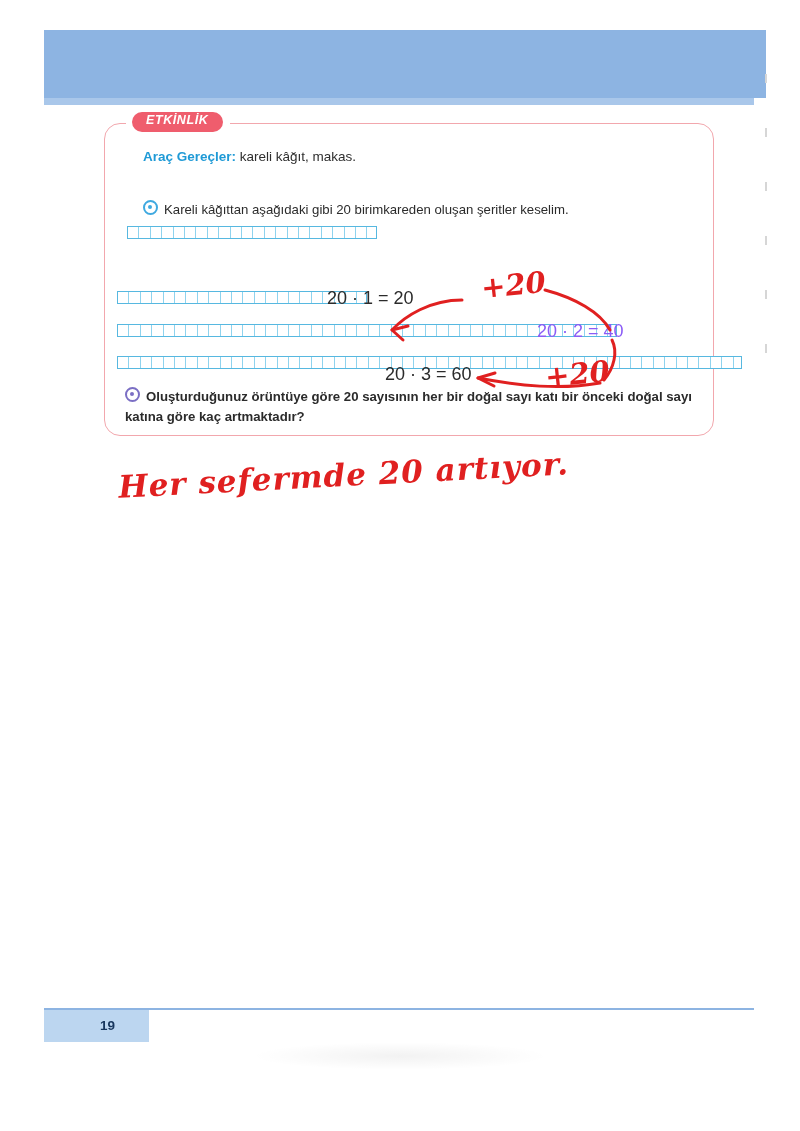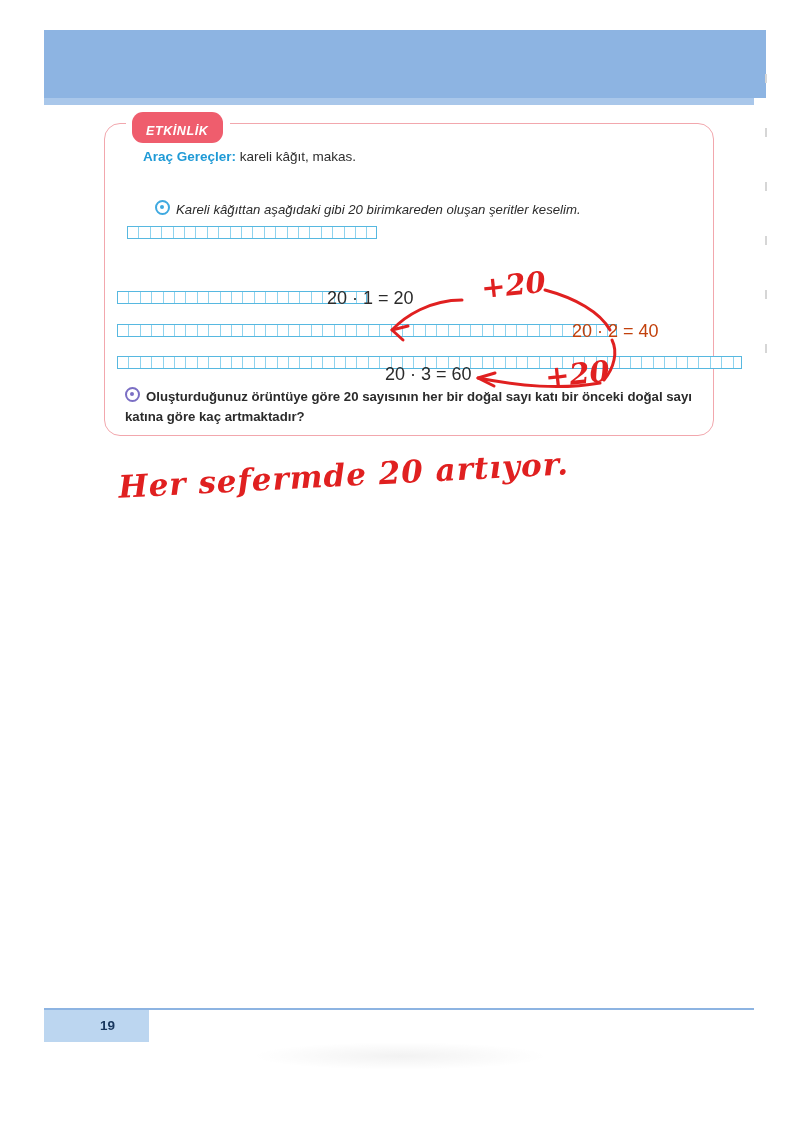--- a/index.html
+++ b/index.html
@@ -63,21 +63,21 @@
   .etkinlik-badge {
     position: absolute;
     left: 132px;
     top: 112px;
     background: #ef5d6d;
     color: #ffffff;
     font-size: 12.5px;
     font-weight: bold;
     font-style: italic;
     letter-spacing: 0.6px;
-    padding: 12px 15px 5px 14px;
+    padding: 1px 15px 5px 14px;
     border-radius: 11px;
   }
   
   .badge-gap {
     position: absolute;
     left: 126px;
     top: 118px;
     width: 104px;
     height: 10px;
     background: #ffffff;
@@ -115,21 +115,21 @@
     color: #f08a3c;
     font-weight: bold;
   }
 
   .bullet-line {
     position: absolute;
     font-size: 13.2px;
     color: #2b2b2b;
     line-height: 19px;
   }
-  .b1 { left: 50px; top: 76px; width: 560px; font-style: italic; }
+  .b1 { left: 38px; top: 76px; width: 560px; }
   .b2 { left: 38px; top: 123px; width: 575px; }
   .b3 { left: 20px; top: 263px; width: 600px; font-weight: bold; line-height: 20px; }
 
   .dot-icon {
     display: inline-block;
     width: 11px;
     height: 11px;
     border-radius: 50%;
     border: 2px solid #3fa9e0;
     background: #ffffff;
@@ -272,21 +272,21 @@
       <div class="bullet-line b3">
         <span class="dot-icon purple"></span><span>Oluşturduğunuz örüntüye göre 20 sayısının her bir doğal sayı katı bir önceki doğal sayı katına  göre kaç artmaktadır?</span>
       </div>
 
       <div class="strip" style="left:22px; top:102px; width:250px;"></div>
 
       <div class="strip" style="left:12px; top:167px; width:250px;"></div>
       <div class="eq" style="left:222px; top:164px;">20 · 1 = 20</div>
 
       <div class="strip" style="left:12px; top:200px; width:500px;"></div>
-      <div class="eq" style="left:432px; top:197px; color:#c2410c;margin-left:35px;">20 · 2 = 40</div>
+      <div class="eq" style="left:432px; top:197px; color:#8b5cf6;">20 · 2 = 40</div>
 
       <div class="strip" style="left:12px; top:232px; width:625px;"></div>
       <div class="eq" style="left:280px; top:240px;">20 · 3 = 60</div>
 
     </div>
   </div>
 
   <div class="badge-gap"></div>
   <div class="etkinlik-badge">ETKİNLİK</div>
 

